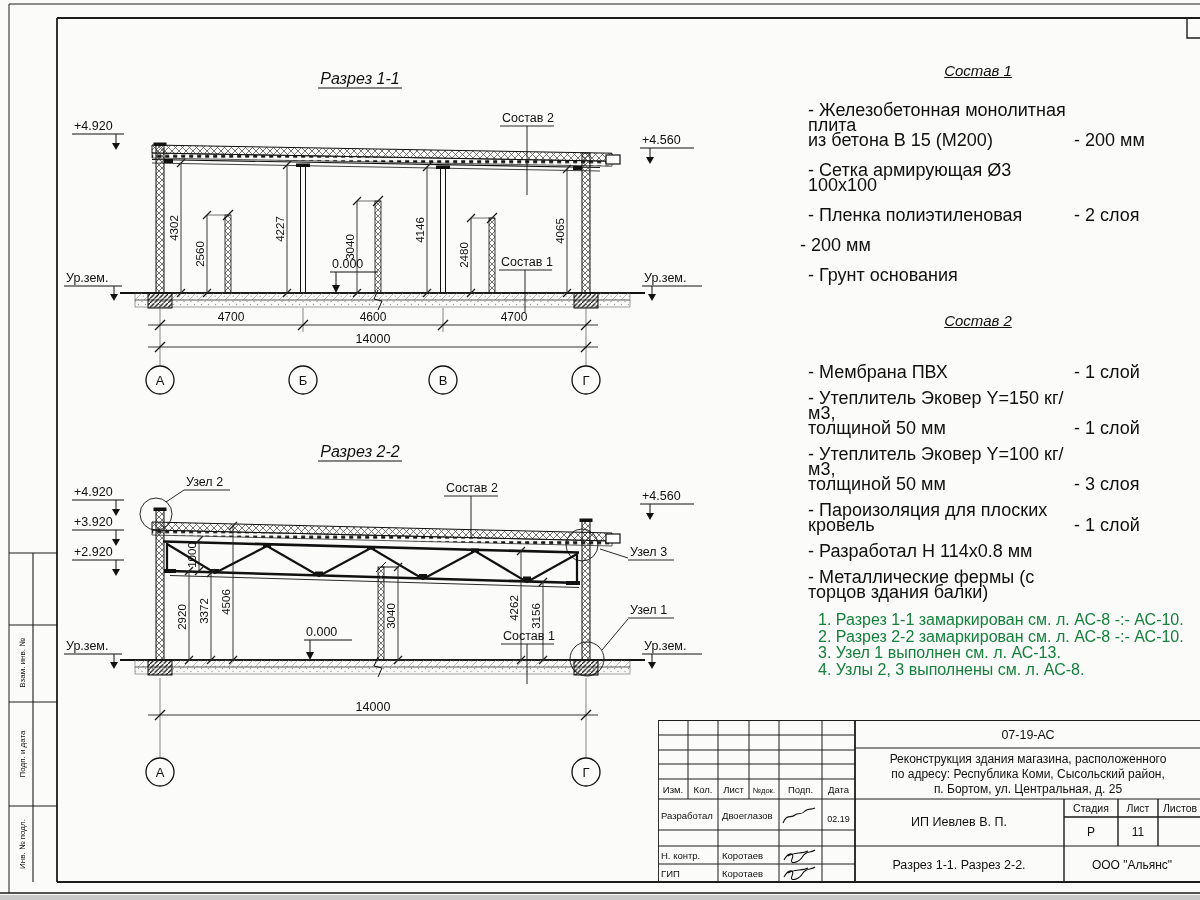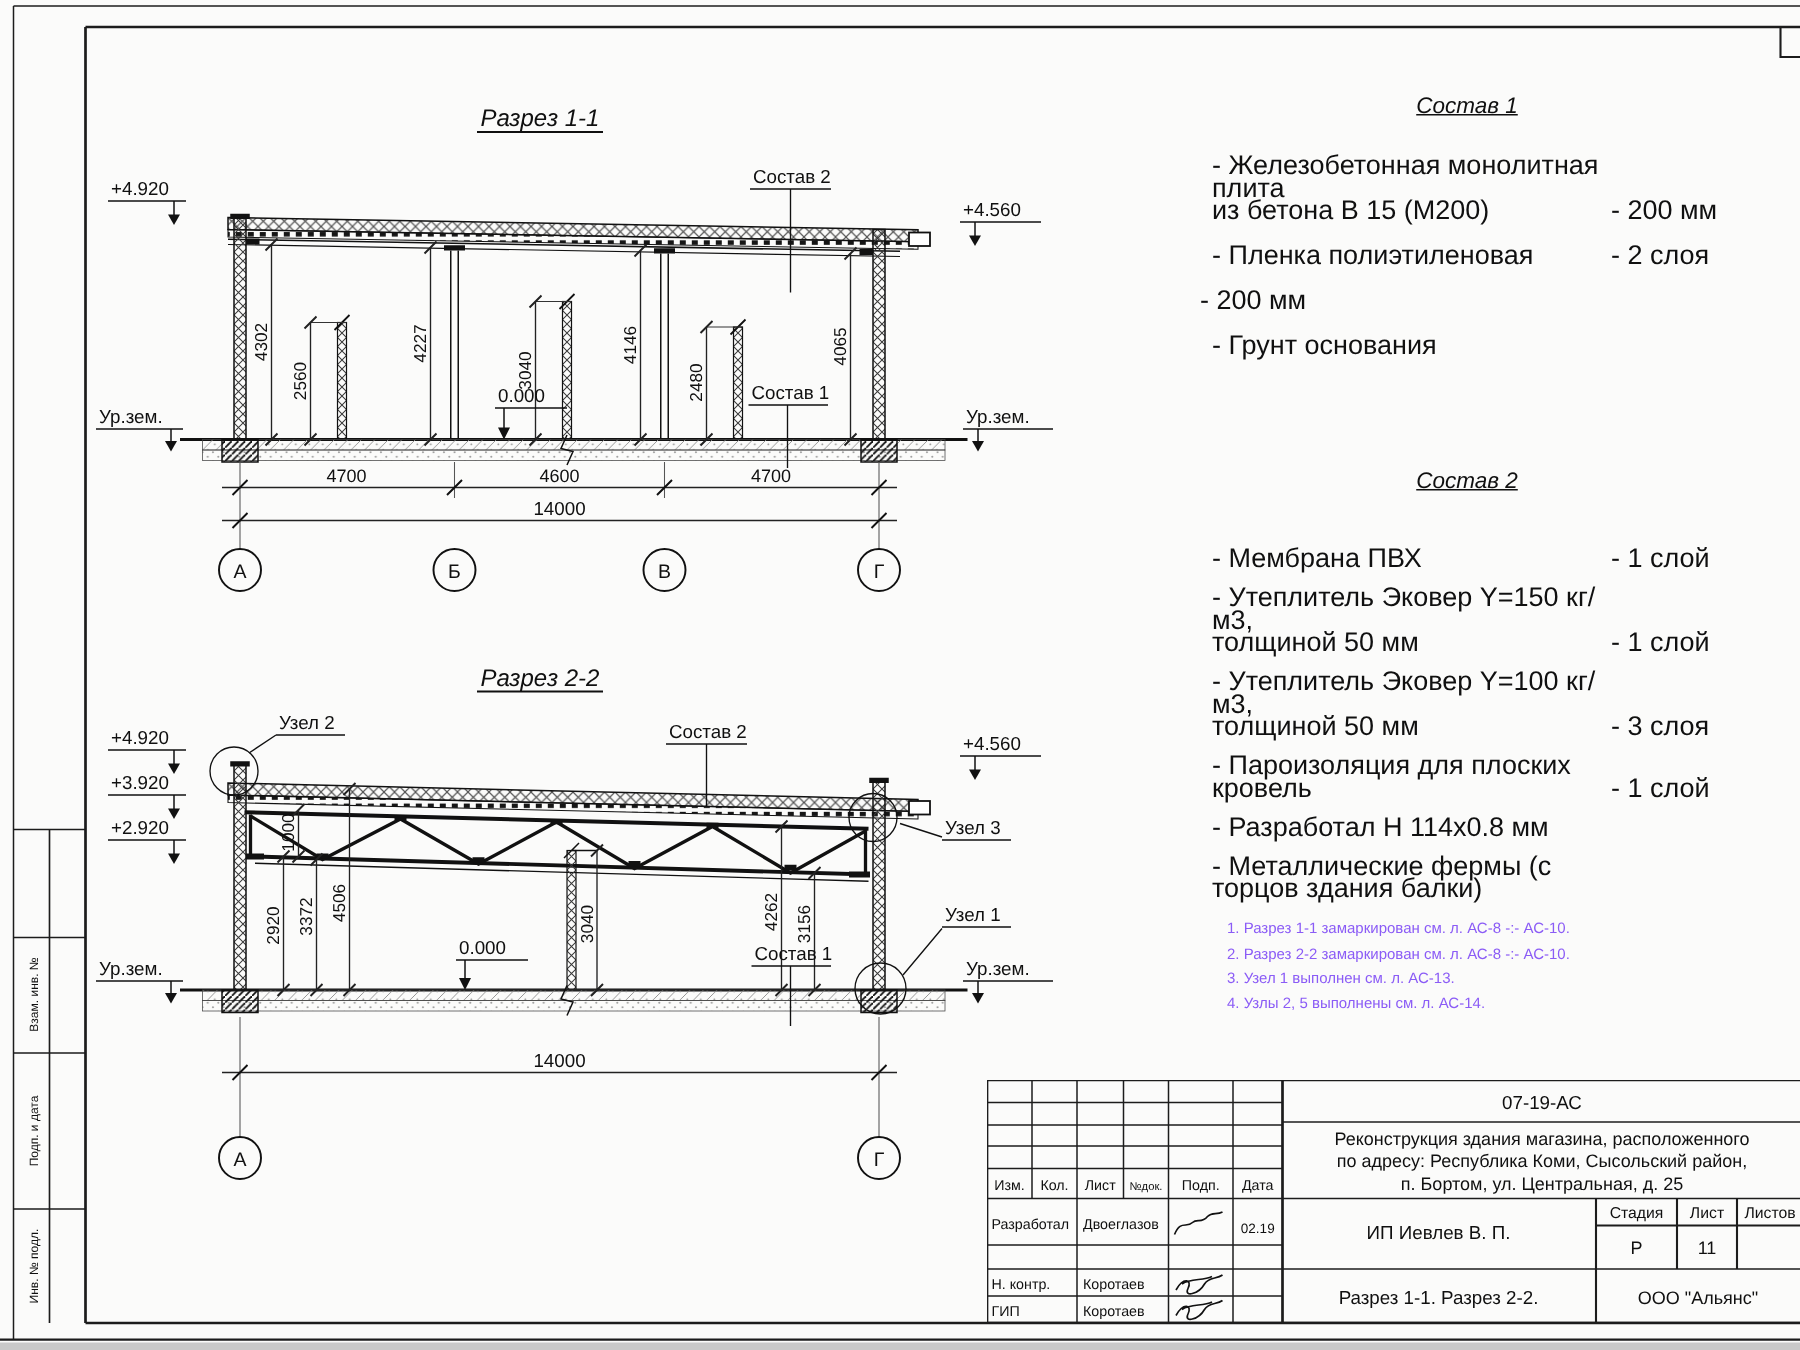--- a/index.html
+++ b/index.html
@@ -9,21 +9,21 @@
   .abs{position:absolute;}
   
   .sostav{position:absolute;width:356px;color:#101010;}
   .s-title{font-size:15px;font-style:italic;text-align:center;text-decoration:underline;margin-bottom:24px;}
   .s-row{display:flex;align-items:flex-end;margin-top:15px;font-size:18px;line-height:15px;}
   .s-name{flex:1;white-space:pre-line;padding-left:8px;}
   .s-val{width:82px;white-space:nowrap;}
   .sostav2 .s-title{margin-bottom:36px;}
   .sostav2 .s-row{margin-top:11px;}
   
-  .notes{position:absolute;left:818px;top:612px;width:340px;font-size:10px;line-height:16.5px;color:#8b5cf6;}
+  .notes{position:absolute;left:818px;top:612px;width:340px;font-size:16px;line-height:16.5px;color:#15803d;}
   .notes div{white-space:nowrap;}
 </style>
 </head>
 <body>
 
 <div id="sheet">
 
   <svg class="abs" style="left:0;top:0;" width="1200" height="900" viewBox="0 0 1200 900">
     <g stroke="#1c1c1c" fill="none">
       <line x1="9" y1="4" x2="1200" y2="4" stroke-width="1"></line>
@@ -340,20 +340,24 @@
   </svg>
 
   <div class="sostav sostav1" style="left:800px;top:62px;">
     <div class="s-title">Состав 1</div>
     <div class="s-row">
       <div class="s-name">- Железобетонная  монолитная плита
 из бетона В 15 (М200)</div>
       <div class="s-val">- 200 мм</div>
     </div>
     <div class="s-row">
+      <div class="s-name">- Сетка армирующая Ø3 100x100</div>
+      <div class="s-val"></div>
+    </div>
+    <div class="s-row">
       <div class="s-name">- Пленка полиэтиленовая</div>
       <div class="s-val">-  2 слоя</div>
     </div>
     <div class="s-row">
       <div class="s-val">- 200 мм</div>
     </div>
     <div class="s-row">
       <div class="s-name">- Грунт основания</div>
       <div class="s-val"></div>
     </div>
@@ -386,21 +390,21 @@
     <div class="s-row">
       <div class="s-name">- Металлические фермы (с торцов здания балки)</div>
       <div class="s-val"></div>
     </div>
   </div>
 
   <div class="notes">
     <div>1. Разрез 1-1 замаркирован см. л. АС-8 -:- АС-10.</div>
     <div>2. Разрез 2-2 замаркирован см. л. АС-8 -:- АС-10.</div>
     <div>3. Узел 1 выполнен см. л. АС-13.</div>
-    <div>4. Узлы 2, 5 выполнены см. л. АС-14.</div>
+    <div>4. Узлы 2, 3 выполнены см. л. АС-8.</div>
   </div>
 
   <svg class="abs" style="left:658px;top:720px;" width="542" height="162" viewBox="0 0 542 162">
     <g stroke="#1c1c1c" fill="none">
       <path stroke-width="1.8" d="M0,0 H542 M0,0 V162 M0,162 H542 M197,0 V162"></path>
       <path stroke-width="1" d="M0,15 H197 M0,30 H197 M0,44 H197 M0,59 H197 M0,79 H542 M0,110 H197 M0,126 H542 M0,144 H197"></path>
       <path stroke-width="1" d="M30,0 V79 M60,0 V162 M91,0 V79 M121,0 V162 M164,0 V162"></path>
       <path stroke-width="1" d="M197,28 H542"></path>
       <path stroke-width="1.4" d="M406,79 V162 M460,79 V126 M500,79 V126 M406,97 H542"></path>
     </g>

